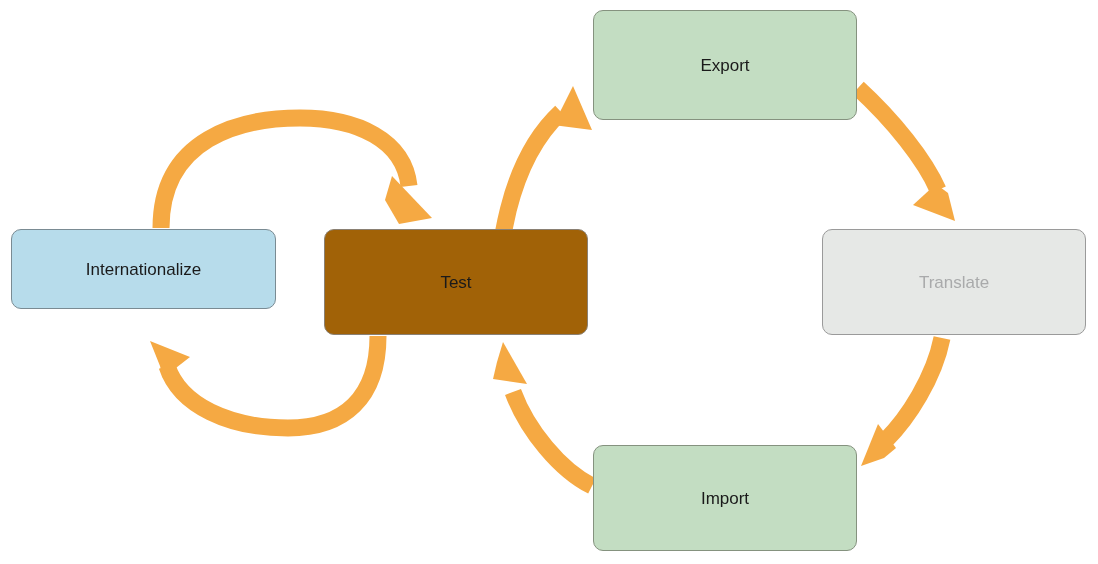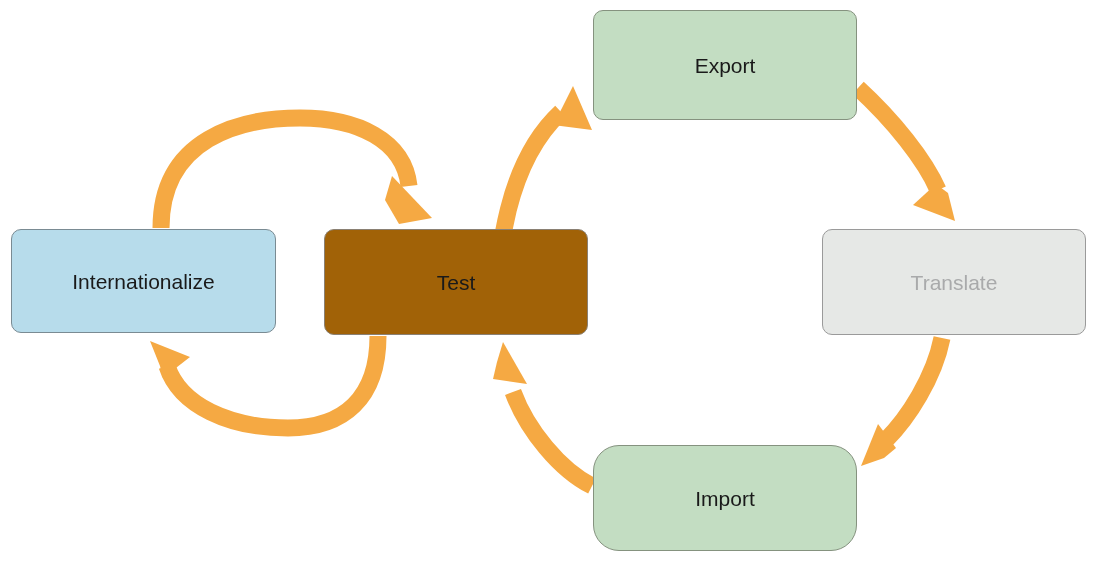--- a/index.html
+++ b/index.html
@@ -11,32 +11,32 @@
   }
   #canvas{position:relative;width:1098px;height:564px;}
   #arrow-layer{position:absolute;left:0;top:0;width:1098px;height:564px;}
 
   .node{
     position:absolute;
     box-sizing:border-box;
     border:1px solid #7d7d7d;
     border-radius:10px;
     display:flex;align-items:center;justify-content:center;
-    font-size:21px;
+    font-size:17px;
     line-height:1;
     color:#1a1a1a;
     z-index:2;
   }
   .node-label{pointer-events:none;}
 
-  .n-intl{left:11px;top:229px;width:265px;height:104px;background:#b7dceb;border-color:#7a8b93;}
+  .n-intl{left:11px;top:229px;width:265px;height:80px;background:#b7dceb;border-color:#7a8b93;}
   .n-test{left:324px;top:229px;width:264px;height:106px;background:#a16207;border-color:#8a8073;}
   .n-export{left:593px;top:10px;width:264px;height:110px;background:#c3ddc2;border-color:#85927f;}
   .n-translate{left:822px;top:229px;width:264px;height:106px;background:#e6e8e6;border-color:#9a9a9a;color:#a9aaab;}
-  .n-import{left:593px;top:445px;width:264px;height:106px;background:#c3ddc2;border-color:#85927f;border-radius:26px;}
+  .n-import{left:593px;top:445px;width:264px;height:106px;background:#c3ddc2;border-color:#85927f;}
 </style>
 </head>
 <body>
 
 <div id="canvas">
 
   <svg id="arrow-layer" viewBox="0 0 1098 564" aria-hidden="true">
 
     <g>
       <path d="M 161 228

